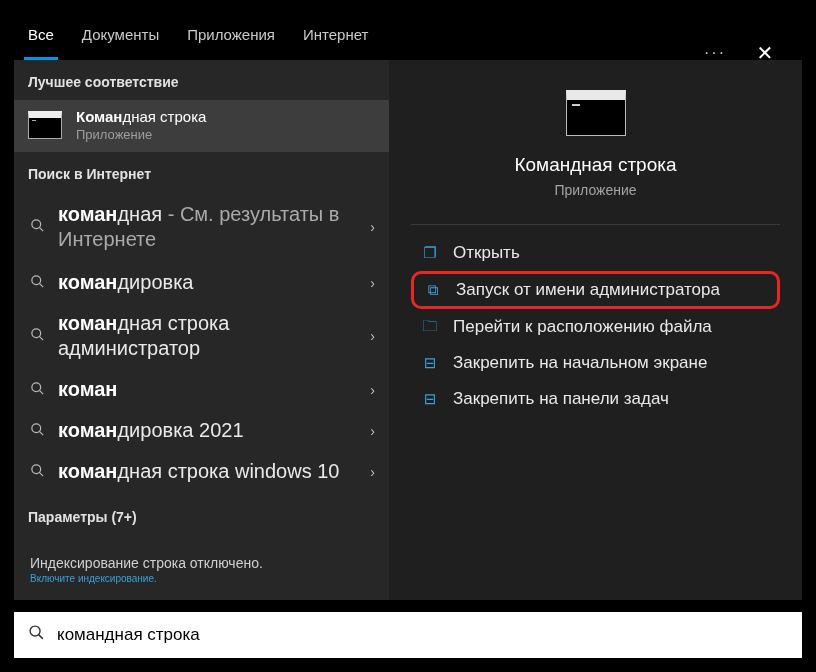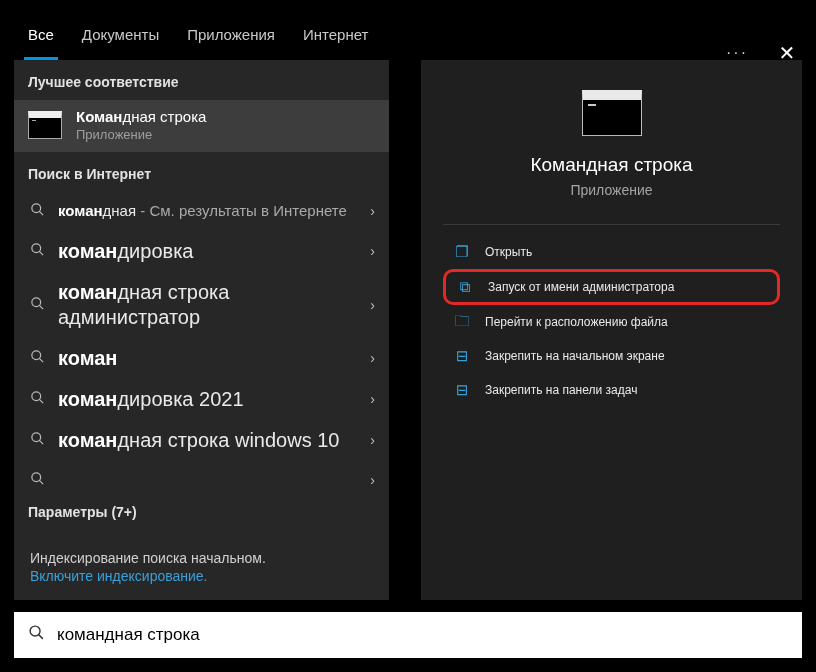--- a/index.html
+++ b/index.html
@@ -1,31 +1,31 @@
 <!DOCTYPE html>
 <html><head>
 <meta charset="utf-8">
 <style>
   * { box-sizing: border-box; margin: 0; padding: 0; font-family: "Segoe UI", Tahoma, sans-serif; }
   body { background: #000; width: 816px; height: 672px; overflow: hidden; }
   .window { position: relative; width: 816px; height: 672px; background: #000; }
 
   
-  .tabbar { position: absolute; left: 14px; right: 0; top: 16px; height: 44px; display: flex; align-items: flex-end; }
+  .tabbar { position: absolute; left: 14px; right: 22px; top: 16px; height: 44px; display: flex; align-items: flex-end; }
   .tabs { display: flex; gap: 0; height: 44px; align-items: flex-start; }
   .tab { color: #c9c9c9; font-size: 15px; height: 44px; padding: 10px 14px 0 14px; cursor: pointer; position: relative; }
   .tab.active { color: #fff; }
   .tab.active::after { content:""; position:absolute; left:10px; right:10px; bottom:0; height:3px; background:#0095e6; }
   .tab .chev { font-size: 11px; margin-left: 4px; color:#c9c9c9; }
   .topright { position:absolute; right:14px; top:22px; display:flex; align-items:center; gap:24px; }
   .dots { color:#cfcfcf; letter-spacing:2px; font-size:16px;}
   .closex { color:#fff; font-size:20px; font-weight:300; width:30px; height:30px; display:flex; align-items:center; justify-content:center; cursor:pointer;}
 
   
-  .cols { position:absolute; top:60px; left:14px; right:14px; bottom:72px; display:flex;gap:32px; }
+  .cols { position:absolute; top:60px; left:14px; right:14px; bottom:72px; display:flex; }
   .left { width: 375px; background:#272727; display:flex; flex-direction:column; }
   .right { flex:1; background:#1f1f1f; }
 
   .sect-hdr { color:#e2e2e2; font-size:14px; font-weight:600; padding:14px 14px 10px 14px; }
 
   
   .best { background:#3d3d3d; display:flex; align-items:center; padding:8px 14px 10px 14px; gap:14px; cursor:pointer;}
   .cmdicon { width:34px; height:28px; background:#000; border:1px solid #aaa; border-top:7px solid #eee; position:relative; }
   .cmdicon::after{content:"";position:absolute;left:3px;top:2px;width:4px;height:1px;background:#aaa;}
   .best .title { color:#fff; font-size:15px; }
@@ -33,39 +33,39 @@
   .best .sub { color:#9e9e9e; font-size:13px; margin-top:2px;}
 
   
   .list { flex:1; overflow:hidden; }
   .item { display:flex; align-items:center; padding:8px 14px; gap:12px; cursor:pointer; position:relative; }
   .item .sicon { color:#b8b8b8; font-size:15px; width:18px; text-align:center; }
   .item .txt { color:#e9e9e9; font-size:20px; line-height:1.25; flex:1; padding-right:14px;}
   .item .txt .hl { font-weight:700; color:#fff;}
   .item .after { color:#aaa; }
   .item .chevr { color:#bfbfbf; font-size:14px; position:absolute; right:14px;}
-  .item.twoline .txt { font-size:15px;}
+  .item.twoline .txt { font-size:20px;}
   .item.twoline { padding-top:10px; padding-bottom:10px;}
 
   .footer-note { padding: 20px 16px 16px 16px; }
   .footer-note .l1 { color:#d0d0d0; font-size:14px; }
-  .footer-note .l2 { color:#3aa0d9; font-size:14px; margin-top:2px; cursor:pointer;}
+  .footer-note .l2 { color:#3aa0d9; font-size:10px; margin-top:2px; cursor:pointer;}
 
   
   .rp-center { display:flex; flex-direction:column; align-items:center; padding-top:30px; }
   .bigicon { width:60px; height:46px; background:#000; border:1px solid #bbb; border-top:10px solid #e9e9e9; margin-bottom:18px; position:relative;}
   .bigicon::after{content:"";position:absolute;left:5px;top:4px;width:8px;height:2px;background:#ccc;}
   .rp-title { color:#fff; font-size:19px; }
   .rp-sub { color:#a4a4a4; font-size:14px; margin-top:6px; }
 
   .rp-sep { height:1px; background:#3a3a3a; margin:26px 22px 10px 22px; }
   .rp-acts { padding: 0 22px; }
   .act { display:flex; align-items:center; gap:14px; padding:8px 10px; cursor:pointer; border-radius:4px;}
   .act .ic { width:18px; height:18px; display:flex; align-items:center; justify-content:center; color:#3aa0d9; font-size:15px;}
-  .act .lbl { color:#e9e9e9; font-size:12px; }
+  .act .lbl { color:#e9e9e9; font-size:17px; }
   .act.callout { border:3px solid #e32828; border-radius:10px; padding:6px 10px;}
 
   
   .searchbar { position:absolute; left:14px; right:14px; bottom:14px; height:46px; background:#fff; display:flex; align-items:center; padding:0 14px; gap:12px;}
   .searchbar .sg { color:#333; font-size:17px; }
   .searchbar input { border:none; outline:none; font-size:17px; flex:1; background:transparent;}
 </style>
 </head>
 <body>
 
@@ -155,21 +155,21 @@
                 <circle cx="10" cy="10" r="7"></circle>
                 <line x1="21" y1="21" x2="15" y2="15"></line>
               </svg></span>
             <span class="chevr">›</span>
           </div>
         </div>
 
       <div class="sect-hdr">Параметры (7+)</div>
 
       <div class="footer-note">
-        <div class="l1">Индексирование поиска начальном.</div>
+        <div class="l1">Индексирование строка отключено.</div>
         <div class="l2">Включите индексирование.</div>
       </div>
     </div>
 
     <div class="right">
       <div class="rp-center">
         <div class="bigicon"></div>
         <div class="rp-title">Командная строка</div>
         <div class="rp-sub">Приложение</div>
       </div>

